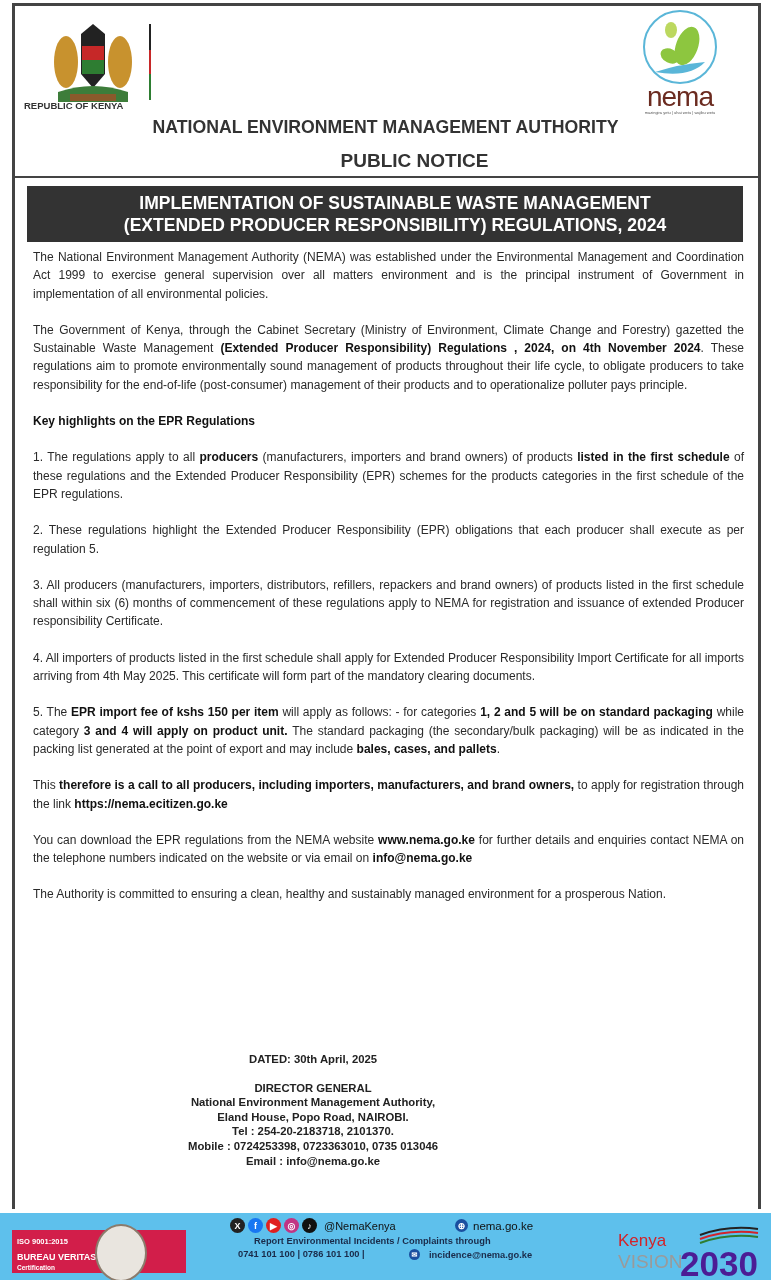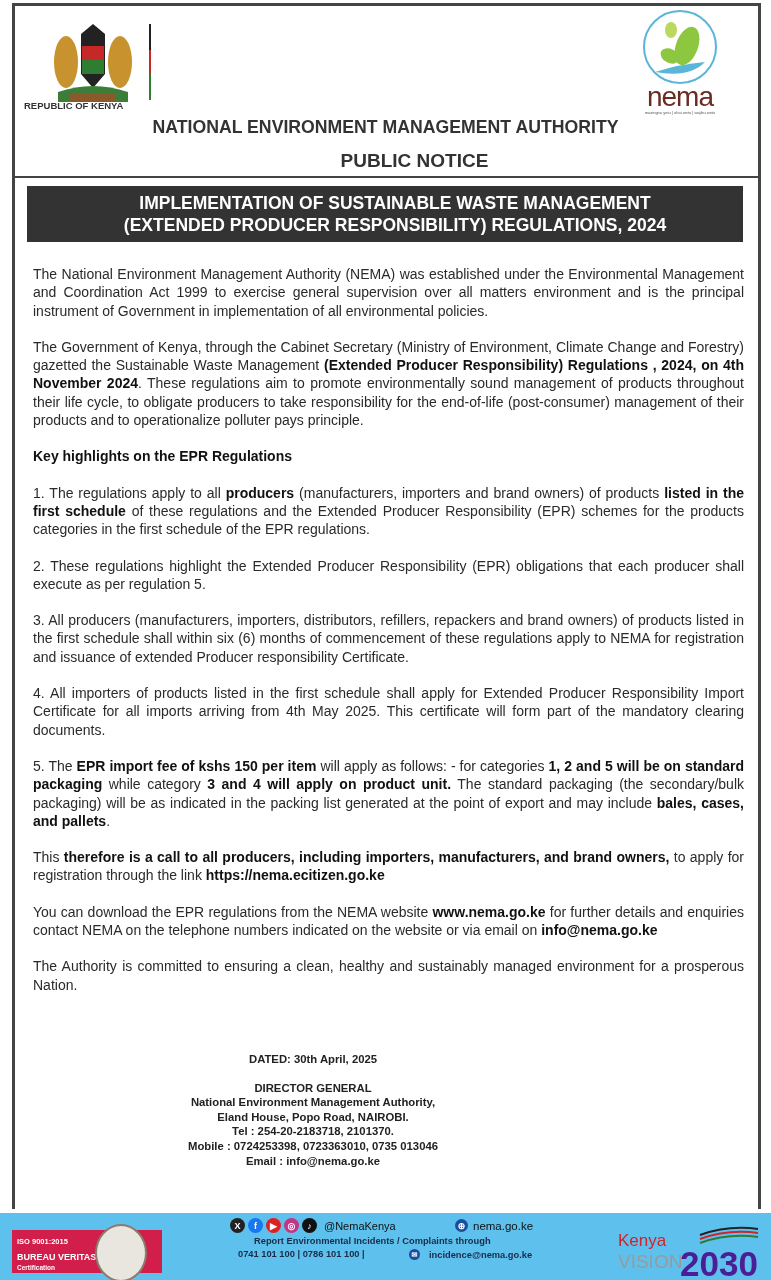--- a/index.html
+++ b/index.html
@@ -8,26 +8,26 @@
   .hdr-sep{position:absolute;left:12px;top:176px;width:749px;height:2px;background:#444;}
   .coat{position:absolute;left:48px;top:14px;width:110px;height:92px;}
   .coat-cap{position:absolute;left:24px;top:100px;font-size:9.5px;font-weight:bold;color:#333;}
   .nema-logo{position:absolute;left:630px;top:10px;width:100px;height:105px;text-align:center;}
   .nema-circle{width:70px;height:70px;margin:0 auto;border:2px solid #5ab6d8;border-radius:50%;position:relative;overflow:hidden;}
   .nema-word{font-family:"Liberation Sans",sans-serif;font-size:28px;color:#6b2b20;line-height:26px;letter-spacing:-1px;}
   .nema-tag{font-size:4px;color:#555;}
   .org-title{position:absolute;left:0;width:771px;top:116px;text-align:center;font-size:19px;font-weight:bold;color:#333;transform:scaleX(0.93);}
   .notice{position:absolute;left:0;width:771px;top:150px;text-align:center;font-size:19px;font-weight:bold;color:#333;padding-left:29px;}
   .banner{position:absolute;left:27px;top:186px;width:716px;height:56px;background:#333;color:#fff;text-align:center;font-weight:bold;font-size:17.5px;line-height:22px;padding-top:6px;box-sizing:border-box;padding-left:20px;}
-  .body{position:absolute;left:33px;top:265px;width:711px;font-size:14px;line-height:18.3px;color:#2a2a2a;text-align:justify;}
+  .body{position:absolute;left:33px;top:248px;width:711px;font-size:12px;line-height:18.3px;color:#2a2a2a;text-align:justify;}
   .body p{margin:0 0 18px 0;}
   .body b{color:#111;}
   .sig{position:absolute;left:0;width:626px;top:1052px;text-align:center;font-size:11.3px;font-weight:bold;line-height:14.6px;color:#222;}
   .footer{position:absolute;left:0;top:1213px;width:771px;height:67px;background:#5ec0ec;}
-  .bv-red{position:absolute;left:12px;top:17px;width:150px;height:43px;background:#d21e4a;color:#fff;font-weight:bold;}
+  .bv-red{position:absolute;left:12px;top:17px;width:150px;height:43px;background:#d21e4a;color:#fff;font-weight:bold;padding-left:24px;}
   .bv-red .l1{font-size:7.5px;position:absolute;left:5px;top:7px;}
   .bv-red .l2{font-size:9px;position:absolute;left:5px;top:22px;}
   .bv-red .l3{font-size:6.5px;position:absolute;left:5px;top:34px;}
   .bv-seal{position:absolute;left:95px;top:11px;width:52px;height:58px;border-radius:50%;background:#e9e5df;border:2px solid #8b7b6c;box-sizing:border-box;}
   .social{position:absolute;left:230px;top:5px;display:flex;align-items:center;gap:3px;}
   .soc{width:15px;height:15px;border-radius:50%;display:inline-flex;align-items:center;justify-content:center;color:#fff;font-size:9px;font-weight:bold;}
   .handle{font-size:11px;color:#111;margin-left:4px;}
   .web{position:absolute;left:455px;top:6px;font-size:11.5px;color:#111;display:flex;align-items:center;gap:5px;}
   .report{position:absolute;left:254px;top:23px;font-size:9.3px;font-weight:bold;color:#1a2b4a;}
   .phones{position:absolute;left:238px;top:36px;font-size:9.3px;font-weight:bold;color:#1a2b4a;}

